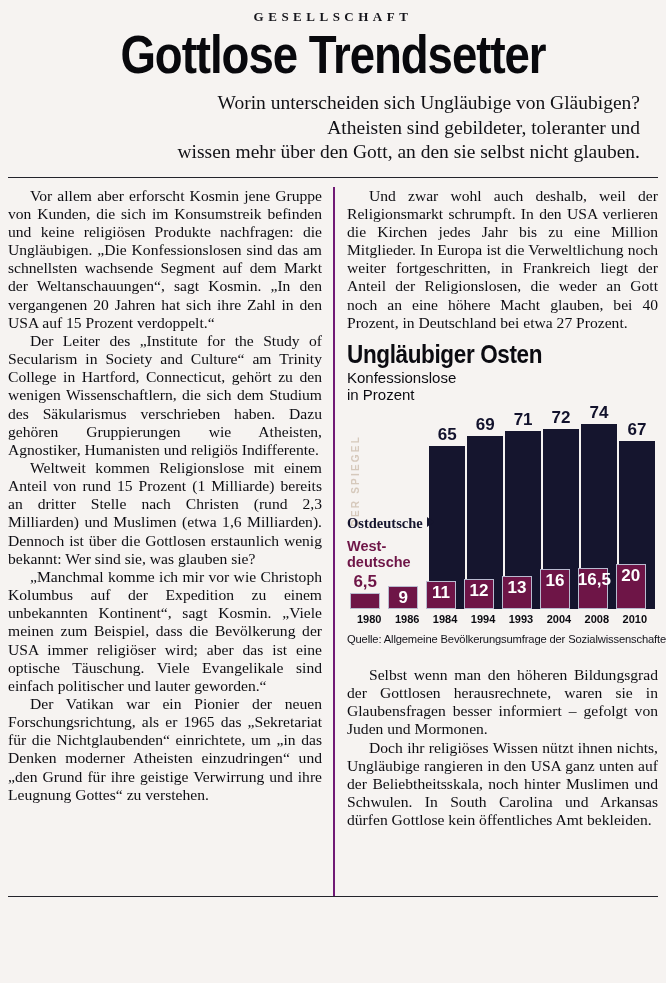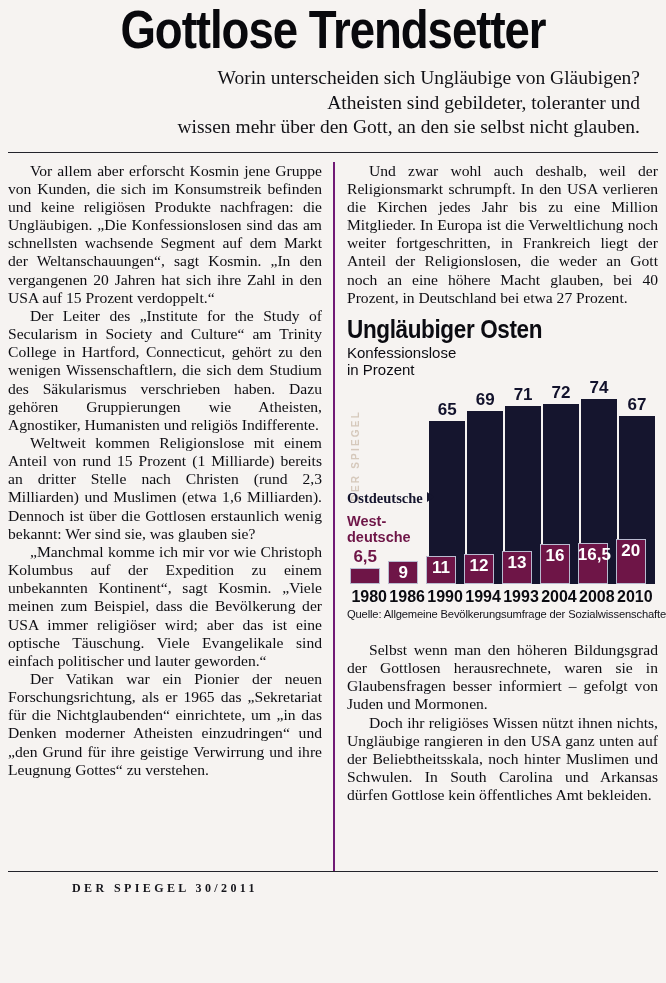--- a/index.html
+++ b/index.html
@@ -183,21 +183,21 @@
   .axis-years{
     position:absolute;
     left:0; right:0;
     top:272px;
     height:18px;
   }
   .yr{
     position:absolute;
     font-family:"Liberation Sans", sans-serif;
     font-weight:700;
-    font-size:16px;
+    font-size:11px;
     color:#0b0b11;
     text-align:center;
     width:44px;
   }
   .source{
     position:absolute;
     left:0;
     top:292px;
     font-family:"Liberation Sans", sans-serif;
     font-size:11.2px;
@@ -246,20 +246,21 @@
     writing-mode:vertical-rl;
     transform:rotate(180deg);
     white-space:nowrap;
   }
 </style>
 </head>
 <body>
 
 <div id="page">
 
+  <div class="kicker">GESELLSCHAFT</div>
 
   <div class="headline">Gottlose Trendsetter</div>
 
   <div class="standfirst">
     <div>Worin unterscheiden sich Ungläubige von Gläubigen?</div>
     <div>Atheisten sind gebildeter, toleranter und</div>
     <div>wissen mehr über den Gott, an den sie selbst nicht glauben.</div>
   </div>
 
   <div class="rule-top"></div>
@@ -338,32 +339,31 @@
         <div class="legend-east"><span>Ostdeutsche</span><span class="tri"></span></div>
 
         <div class="legend-west">
           <div>West-</div>
           <div>deutsche</div>
         </div>
 
         <div class="axis-years" id="axis-years">
             <div class="yr" style="left: calc(2% - 6px);">1980</div>
             <div class="yr" style="left: calc(14.2% - 6px);">1986</div>
-            <div class="yr" style="left: calc(26.4% - 6px);">1990</div>
+            <div class="yr" style="left: calc(26.4% - 6px);">1984</div>
             <div class="yr" style="left: calc(38.6% - 6px);">1994</div>
             <div class="yr" style="left: calc(50.8% - 6px);">1993</div>
             <div class="yr" style="left: calc(63% - 6px);">2004</div>
             <div class="yr" style="left: calc(75.2% - 6px);">2008</div>
             <div class="yr" style="left: calc(87.4% - 6px);">2010</div>
           </div>
 
         <div class="source">Quelle: Allgemeine Bevölkerungsumfrage der Sozialwissenschaften</div>
       </div>
 
       <p class="body">Selbst wenn man den höheren Bildungsgrad der Gottlosen herausrechnete, waren sie in Glaubensfragen besser informiert – gefolgt von Juden und Mormonen.</p>
       <p class="body">Doch ihr religiöses Wissen nützt ihnen nichts, Ungläubige rangieren in den USA ganz unten auf der Beliebtheitsskala, noch hinter Muslimen und Schwulen. In South Carolina und Arkansas dürfen Gottlose kein öffentliches Amt bekleiden.</p>
     </div>
   </div>
 
   <div class="rule-bottom"></div>
-  <div class="footer">DER SPIEGEL 30/2011</div>
 
 </div>
 
 </body></html>

